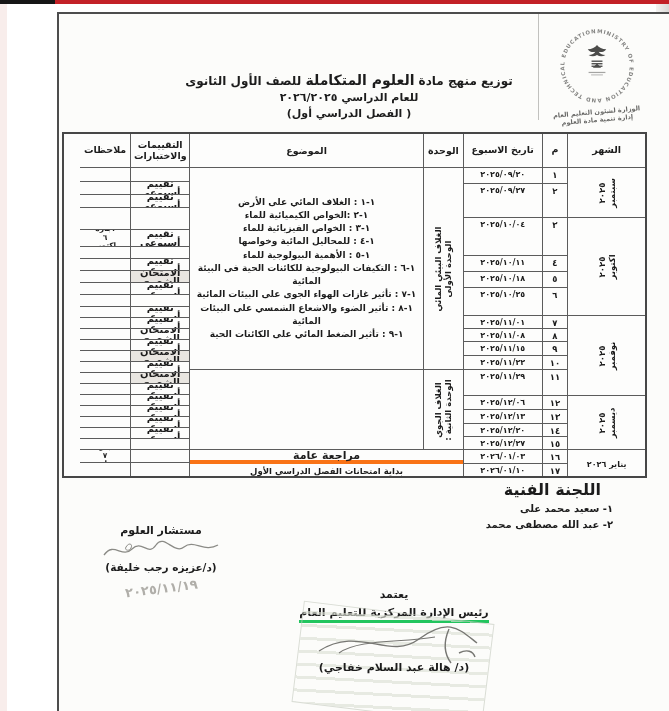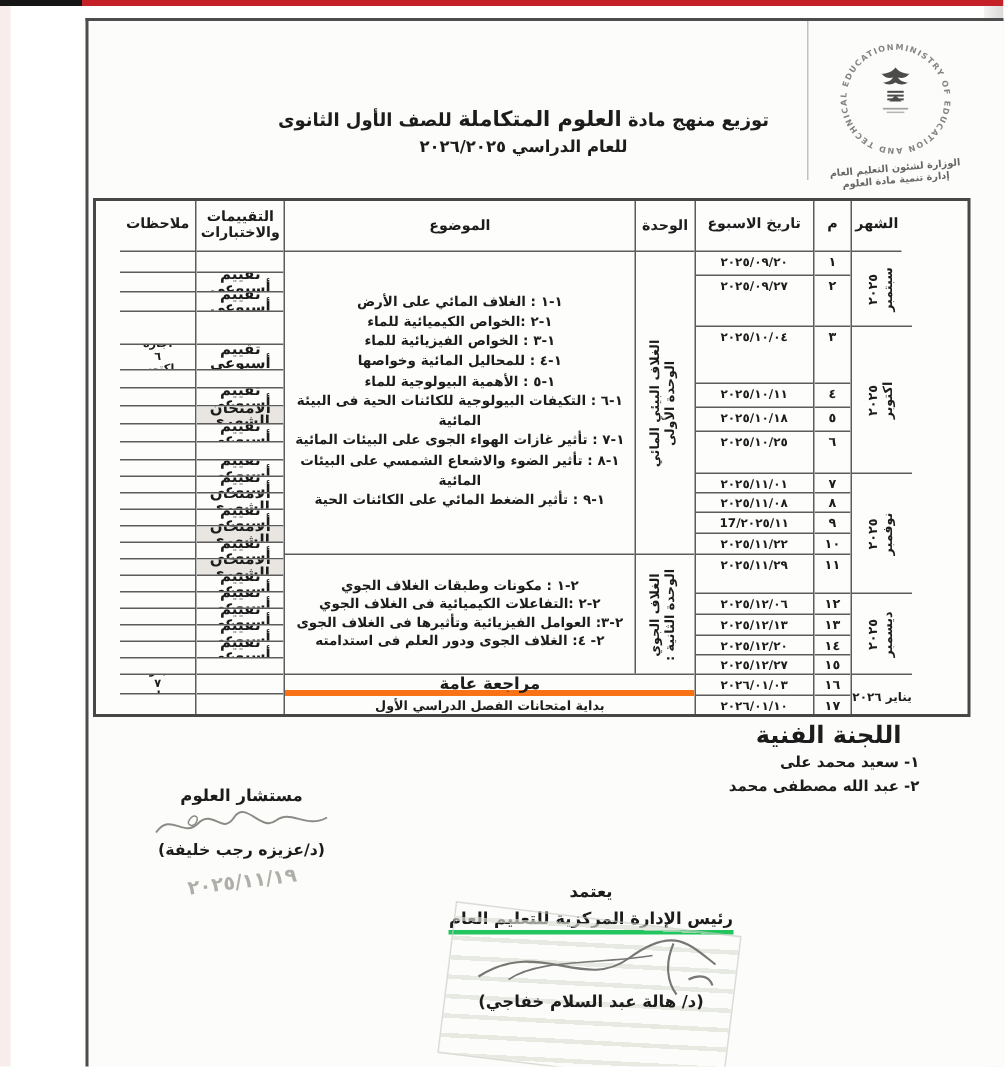--- a/index.html
+++ b/index.html
@@ -24,21 +24,21 @@
   .titleblock{position:absolute;left:110px;top:58px;width:360px;text-align:center;direction:rtl;}
   .t1{font-size:12px;font-weight:bold;letter-spacing:.2px;}
   .t1 .subject{font-size:14px;}
   .t2,.t3{font-size:11px;font-weight:bold;margin-top:3px;}
 
   
   .tbl{position:absolute;left:3px;top:118px;width:585px;height:346px;box-sizing:border-box;
        border:2px solid #474747;display:flex;direction:rtl;background:#fdfdfc;}
   .col{display:flex;flex-direction:column;box-sizing:border-box;border-left:1px solid #5c5c5c;}
   .col:last-child{border-left:none;margin-left:16px;}
-  .c-month{width:79px;align-items:flex-end;}.c-serial{width:26px;}.c-date{width:80px;}
+  .c-month{width:79px;}.c-serial{width:26px;}.c-date{width:80px;}
   .c-mid{width:278px;}.c-assess{width:60px;}.c-notes{flex:1;}
   .hcell{height:34px;min-height:34px;box-sizing:border-box;border-bottom:1px solid #5c5c5c;
          display:flex;align-items:center;justify-content:center;text-align:center;
          font-weight:bold;font-size:9.5px;line-height:10.5px;padding:0 2px;}
   .body{flex:1;display:flex;flex-direction:column;overflow:hidden;}
   .cell{box-sizing:border-box;border-bottom:1px solid #5c5c5c;display:flex;
         justify-content:center;align-items:flex-start;overflow:hidden;font-weight:bold;
         text-align:center;}
   .body .cell:last-child{border-bottom:none;}
   .c-date .cell{font-size:8px;letter-spacing:.3px;padding-top:2px;}
@@ -120,20 +120,21 @@
     </svg>
     <div class="logo-captions">
       <div>الوزارة لشئون التعليم العام</div>
       <div>إدارة تنمية مادة العلوم</div>
     </div>
   </div>
 
   <div class="titleblock">
     <div class="t1"><span>توزيع منهج مادة </span><span class="subject">العلوم المتكاملة</span><span> للصف الأول الثانوى</span></div>
     <div class="t2">للعام الدراسي ٢٠٢٦/٢٠٢٥</div>
+    <div class="t3">( الفصل الدراسي أول)</div>
   </div>
 
   <div class="tbl">
     <div class="col c-month">
       <div class="hcell">الشهر</div>
       <div class="body" id="month-body">
           <div class="cell" style="height: 50px; min-height: 50px;">
             <div class="vlabel">
               <span>٢٠٢٥</span>
               <span>سبتمبر</span>
@@ -186,21 +187,21 @@
       <div class="hcell">تاريخ الاسبوع</div>
       <div class="body" id="date-body">
           <div class="cell" style="height: 16px; min-height: 16px;">٢٠٢٥/٠٩/٢٠</div>
           <div class="cell" style="height: 34px; min-height: 34px;">٢٠٢٥/٠٩/٢٧</div>
           <div class="cell" style="height: 38px; min-height: 38px;">٢٠٢٥/١٠/٠٤</div>
           <div class="cell" style="height: 16px; min-height: 16px;">٢٠٢٥/١٠/١١</div>
           <div class="cell" style="height: 16px; min-height: 16px;">٢٠٢٥/١٠/١٨</div>
           <div class="cell" style="height: 28px; min-height: 28px;">٢٠٢٥/١٠/٢٥</div>
           <div class="cell" style="height: 13px; min-height: 13px;">٢٠٢٥/١١/٠١</div>
           <div class="cell" style="height: 13px; min-height: 13px;">٢٠٢٥/١١/٠٨</div>
-          <div class="cell" style="height: 14px; min-height: 14px;">٢٠٢٥/١١/17</div>
+          <div class="cell" style="height: 14px; min-height: 14px;">٢٠٢٥/١١/١٥</div>
           <div class="cell" style="height: 14px; min-height: 14px;">٢٠٢٥/١١/٢٢</div>
           <div class="cell" style="height: 26px; min-height: 26px;">٢٠٢٥/١١/٢٩</div>
           <div class="cell" style="height: 14px; min-height: 14px;">٢٠٢٥/١٢/٠٦</div>
           <div class="cell" style="height: 14px; min-height: 14px;">٢٠٢٥/١٢/١٣</div>
           <div class="cell" style="height: 13px; min-height: 13px;">٢٠٢٥/١٢/٢٠</div>
           <div class="cell" style="height: 13px; min-height: 13px;">٢٠٢٥/١٢/٢٧</div>
           <div class="cell" style="height: 14px; min-height: 14px;">٢٠٢٦/٠١/٠٣</div>
           <div class="cell" style="height: 14px; min-height: 14px;">٢٠٢٦/٠١/١٠</div>
         </div>
     </div>
@@ -230,26 +231,20 @@
                 <div>١-١ : الغلاف المائي على الأرض</div>
                 <div>١-٢ :الخواص الكيميائية للماء</div>
                 <div>١-٣ : الخواص الفيزيائية للماء</div>
                 <div>١-٤ : للمحاليل المائية وخواصها</div>
                 <div>١-٥ : الأهمية البيولوجية للماء</div>
                 <div>١-٦ : التكيفات البيولوجية للكائنات الحية فى البيئة المائية</div>
                 <div>١-٧ : تأثير غازات الهواء الجوى على البيئات المائية</div>
                 <div>١-٨ : تأثير الضوء والاشعاع الشمسي على البيئات المائية</div>
                 <div>١-٩ : تأثير الضغط المائي على الكائنات الحية</div>
               </div>
-            <div class="tcell tc2" id="topics-u2">
-                <div>٢-١ : مكونات وطبقات الغلاف الجوي</div>
-                <div>٢-٢ :التفاعلات الكيميائية فى الغلاف الجوي</div>
-                <div>٢-٣: العوامل الفيزيائية وتأثيرها فى الغلاف الجوى</div>
-                <div>٢- ٤: الغلاف الجوى ودور العلم فى استدامته</div>
-              </div>
           </div>
         </div>
         <div class="revrow">مراجعة عامة</div>
         <div class="examrow">بداية امتحانات الفصل الدراسي الأول</div>
       </div>
     </div>
     <div class="col c-assess">
       <div class="hcell">التقييمات والاختبارات</div>
       <div class="body" id="assess-body">
           <div class="cell" style="height: 14px; min-height: 14px;"></div>

